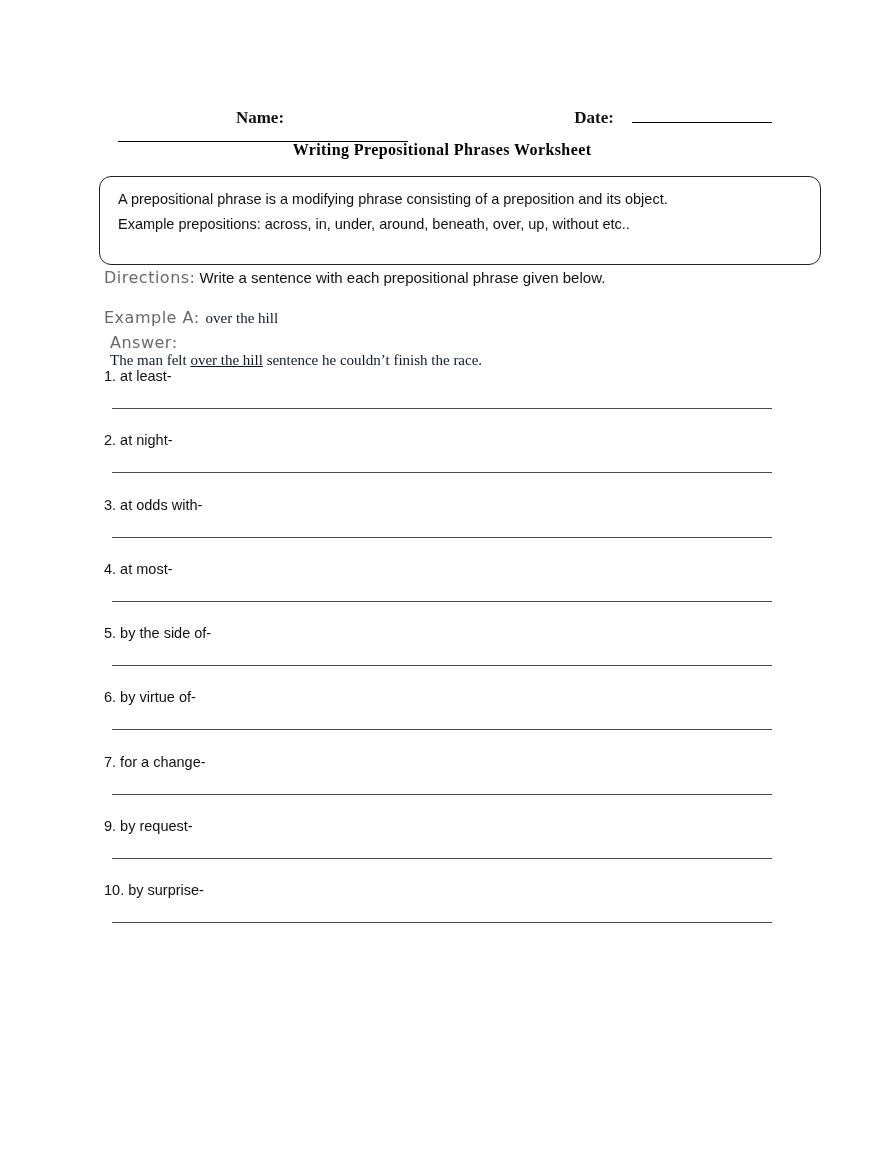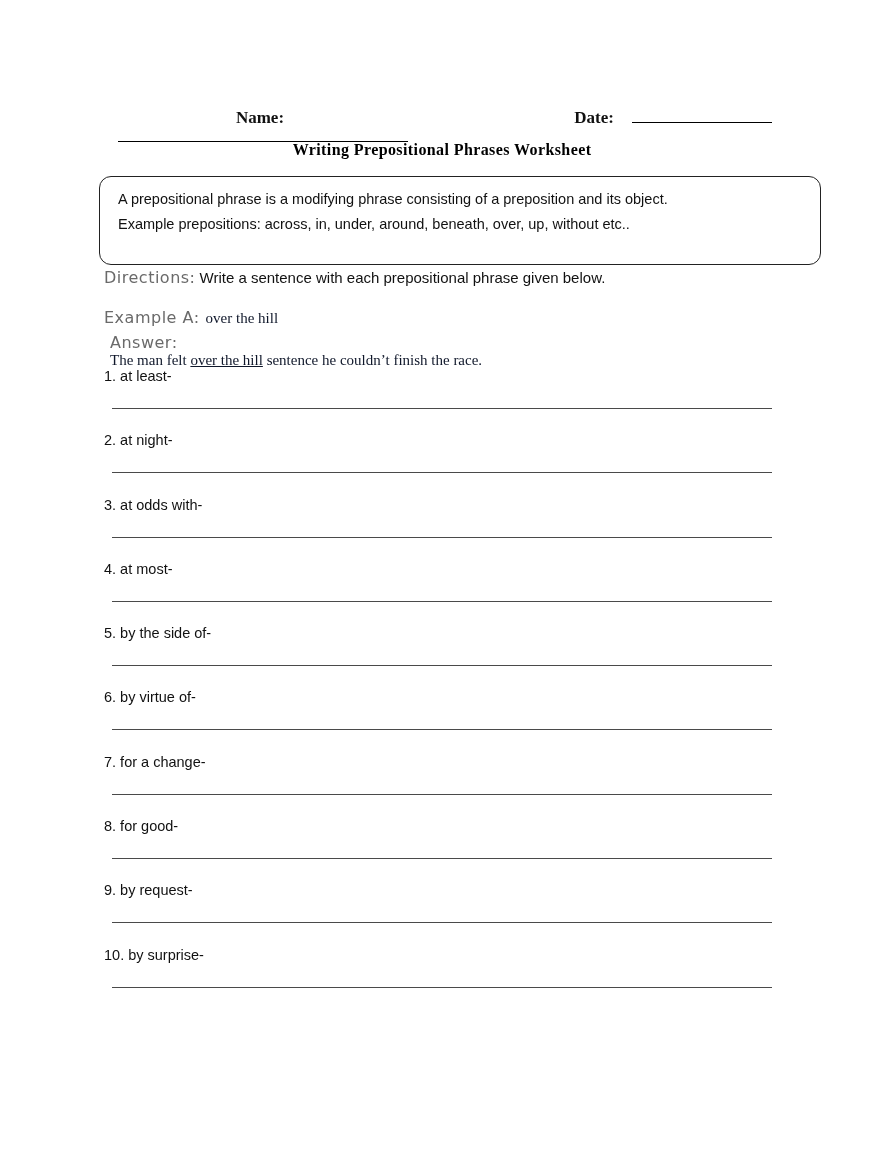--- a/index.html
+++ b/index.html
@@ -235,24 +235,20 @@
       </div>
       <div class="item">
         <div class="item-label">6. by virtue of-</div>
         <div class="item-rule"></div>
       </div>
       <div class="item">
         <div class="item-label">7. for a change-</div>
         <div class="item-rule"></div>
       </div>
       <div class="item">
-        <div class="item-label">8. for good-</div>
-        <div class="item-rule"></div>
-      </div>
-      <div class="item">
         <div class="item-label">9. by request-</div>
         <div class="item-rule"></div>
       </div>
       <div class="item">
         <div class="item-label">10. by surprise-</div>
         <div class="item-rule"></div>
       </div>
     </div>
 
 </div>

